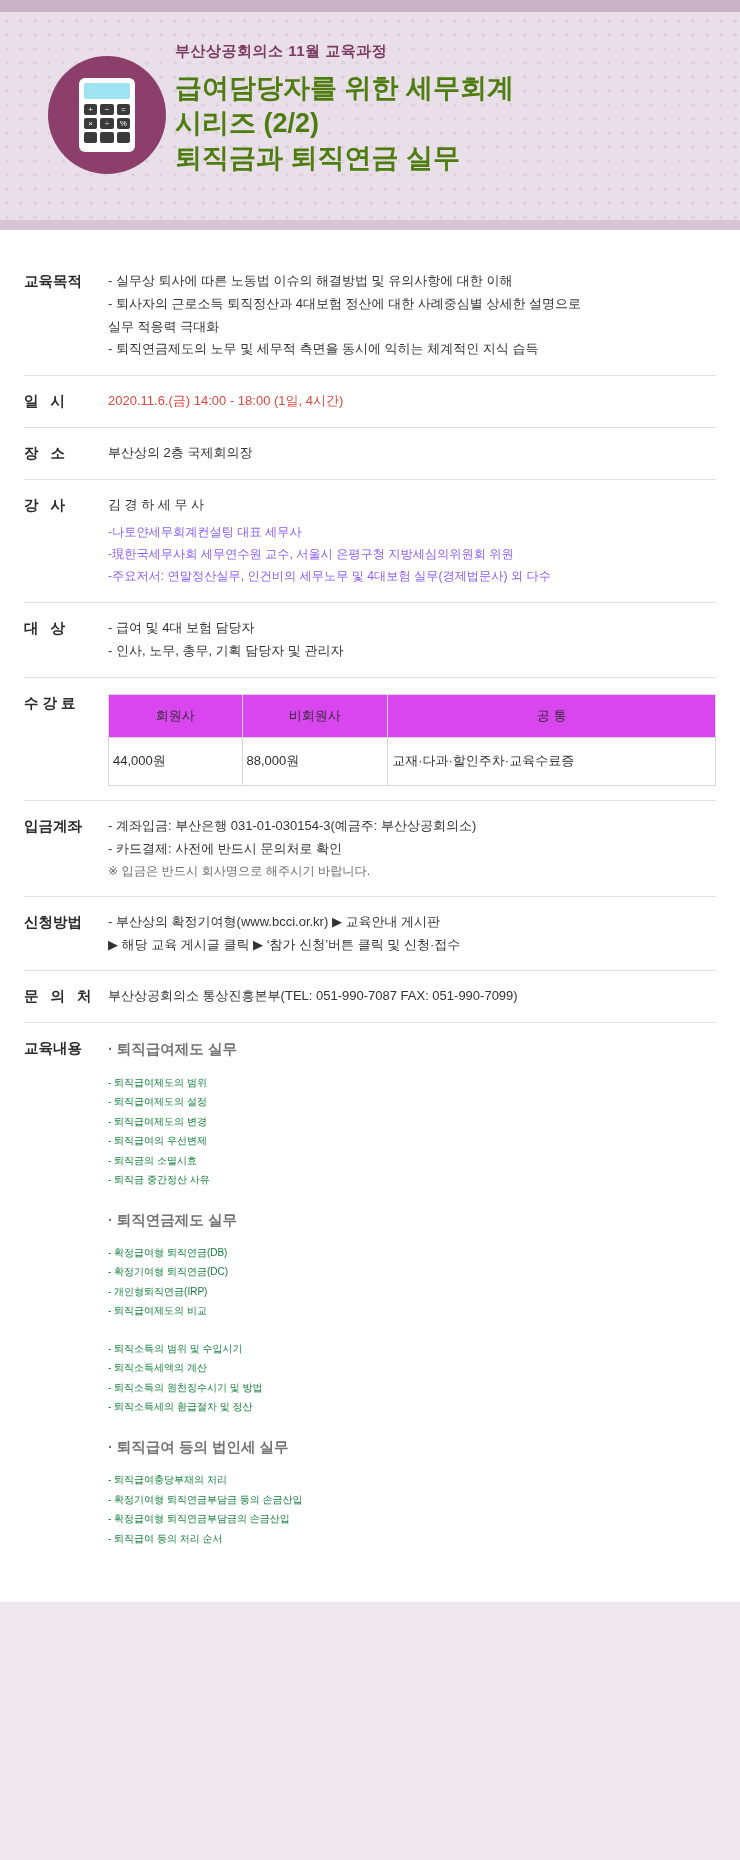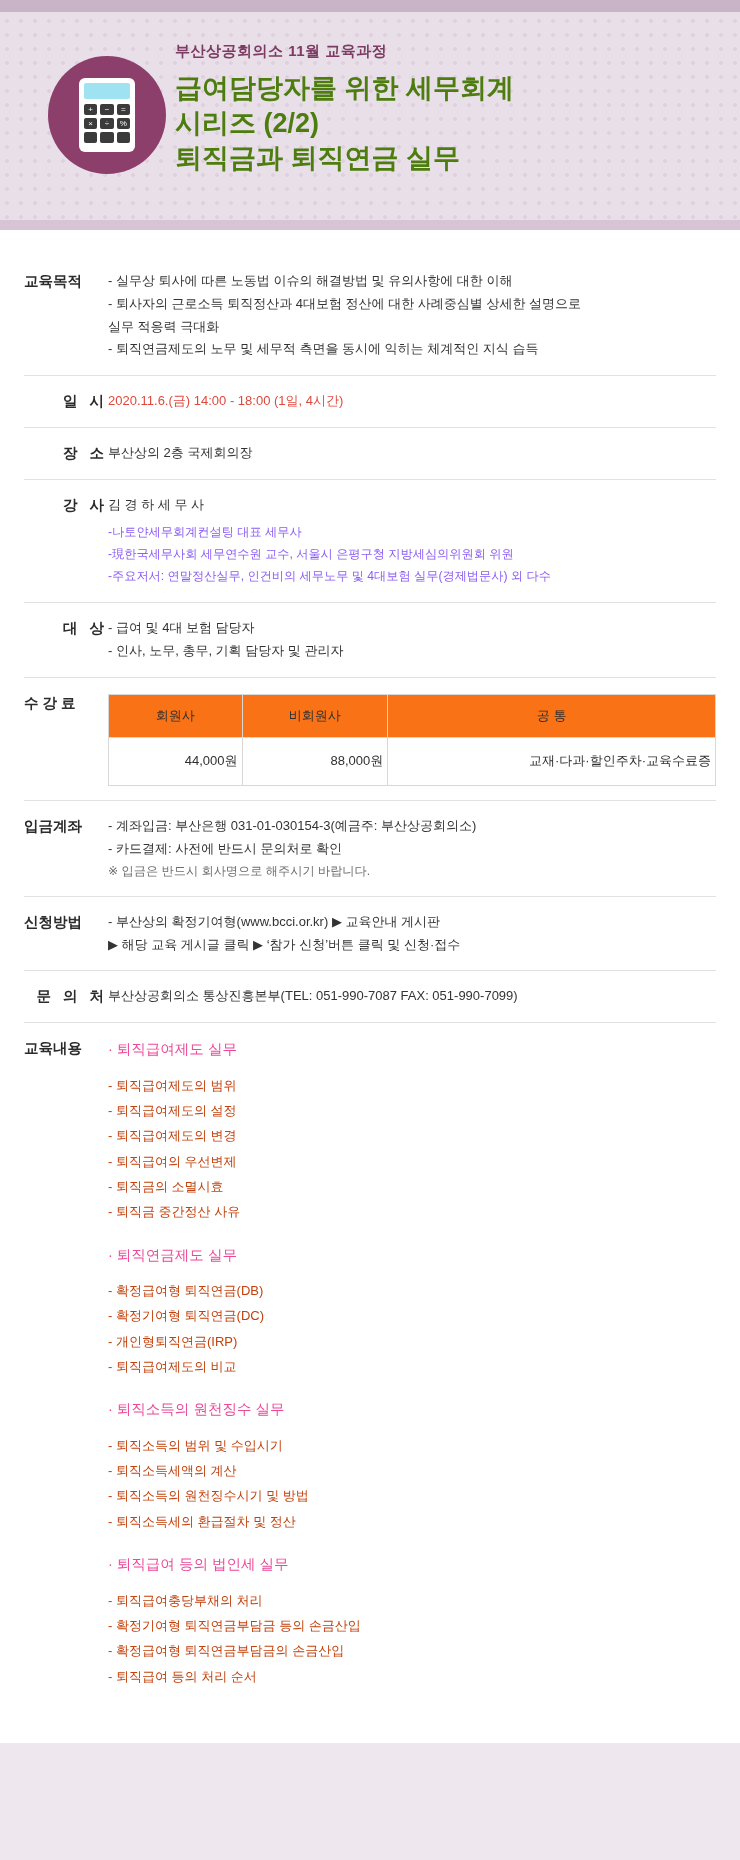--- a/index.html
+++ b/index.html
@@ -118,21 +118,21 @@
   .row.first { border-top: none; }
   .row .label {
     width: 84px;
     flex: 0 0 84px;
     font-size: 14.5px;
     font-weight: bold;
     color: #2b2b2b;
     padding-top: 2px;
     letter-spacing: 0;
   }
-  .row .label.spaced { letter-spacing: 4px; text-align: right; }
+  .row .label.spaced { letter-spacing: 4px; }
   .row .value {
     flex: 1;
     font-size: 13px;
     line-height: 1.75;
     color: #333;
   }
   .value .red { color: #e0483c; }
   .value .note { color: #6d6d6d; font-size: 12.2px; }
   .sub {
     font-size: 12.2px;
@@ -141,48 +141,48 @@
   }
   .gap-top { margin-top: 6px; }
 
   
   table.fee {
     border-collapse: collapse;
     width: 100%;
     margin-top: 2px;
   }
   table.fee th {
-    background: #f97316;
+    background: #d946ef;
     border: 1px solid #d8d8d8;
     font-size: 13px;
     font-weight: normal;
     padding: 10px 4px;
     color: #2f2f2f;
   }
   table.fee td {
     border: 1px solid #d8d8d8;
     font-size: 13px;
     padding: 12px 4px;
-    text-align: right;
+    text-align: left;
     color: #2f2f2f;
   }
 
   
   .curr-group { margin-bottom: 18px; }
   .curr-group:last-child { margin-bottom: 0; }
   .curr-head {
     font-size: 14.5px;
-    font-weight: normal;
-    color: #ec4899;
+    font-weight: bold;
+    color: #737373;
     margin-bottom: 10px;
   }
   .curr-item {
-    font-size: 13px;
+    font-size: 10px;
     line-height: 1.95;
-    color: #c2410c;
+    color: #15803d;
   }
 </style>
 </head>
 <body>
 
 <div class="page">
 
   <div class="header">
     <div class="dots"></div>
     <div class="topbar"></div>
@@ -319,21 +319,20 @@
 
         <div class="curr-group">
           <div class="curr-head">· 퇴직연금제도 실무</div>
           <div class="curr-item">- 확정급여형 퇴직연금(DB)</div>
           <div class="curr-item">- 확정기여형 퇴직연금(DC)</div>
           <div class="curr-item">- 개인형퇴직연금(IRP)</div>
           <div class="curr-item">- 퇴직급여제도의 비교</div>
         </div>
 
         <div class="curr-group">
-          <div class="curr-head">· 퇴직소득의 원천징수 실무</div>
           <div class="curr-item">- 퇴직소득의 범위 및 수입시기</div>
           <div class="curr-item">- 퇴직소득세액의 계산</div>
           <div class="curr-item">- 퇴직소득의 원천징수시기 및 방법</div>
           <div class="curr-item">- 퇴직소득세의 환급절차 및 정산</div>
         </div>
 
         <div class="curr-group">
           <div class="curr-head">· 퇴직급여 등의 법인세 실무</div>
           <div class="curr-item">- 퇴직급여충당부채의 처리</div>
           <div class="curr-item">- 확정기여형 퇴직연금부담금 등의 손금산입</div>

